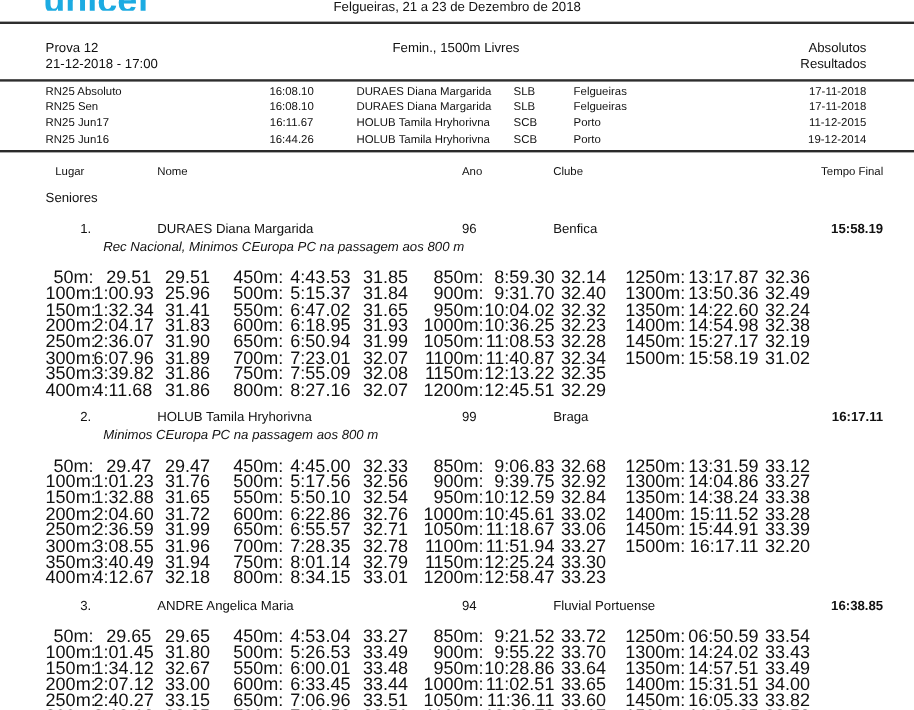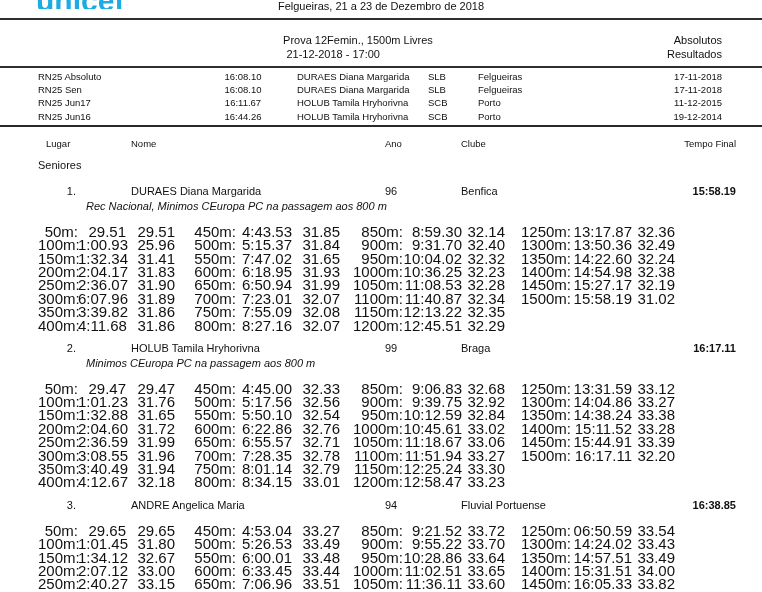--- a/index.html
+++ b/index.html
@@ -17,21 +17,21 @@
   .logo-clip { position:absolute; left:36px; top:0; width:120px; height:9px; overflow:hidden; }
   .logo-text { position:absolute; bottom:-7px; left:0; font-size:30px; font-weight:bold;
     letter-spacing:0px; line-height:30px; }
 
   .rule  { height:2px; background:#2e2e2e; }
   .rule-thick { height:2.5px; background:#2a2a2a; }
 
   
   .meta { padding-top:13px; padding-bottom:5px; font-size:11px; }
   .meta-row { display:grid; grid-template-columns:1fr auto 1fr; line-height:14px; }
-  .meta-left { text-align:right; }
+  .meta-left { text-align:left; }
   .meta-center { text-align:left; }
   .meta-right { text-align:right; }
 
   
   .records { padding-top:2px; padding-bottom:2px; }
   .rec-row { display:grid; grid-template-columns:160px 90px 140px 50px 145px 1fr;
     font-size:9.5px; line-height:13.2px; }
   .rec-time { text-align:center; }
   .rec-name { padding-left:9px; }
   .rec-date { text-align:right; }
@@ -177,21 +177,21 @@
             <div class="split-cell">32.40</div>
             <div class="split-cell">1300m:</div>
             <div class="split-cell">13:50.36</div>
             <div class="split-cell">32.49</div>
           </div>
           <div class="split-row">
             <div class="split-cell">150m:</div>
             <div class="split-cell">1:32.34</div>
             <div class="split-cell">31.41</div>
             <div class="split-cell">550m:</div>
-            <div class="split-cell">7:47.02</div>
+            <div class="split-cell">6:47.02</div>
             <div class="split-cell">31.65</div>
             <div class="split-cell">950m:</div>
             <div class="split-cell">10:04.02</div>
             <div class="split-cell">32.32</div>
             <div class="split-cell">1350m:</div>
             <div class="split-cell">14:22.60</div>
             <div class="split-cell">32.24</div>
           </div>
           <div class="split-row">
             <div class="split-cell">200m:</div>

